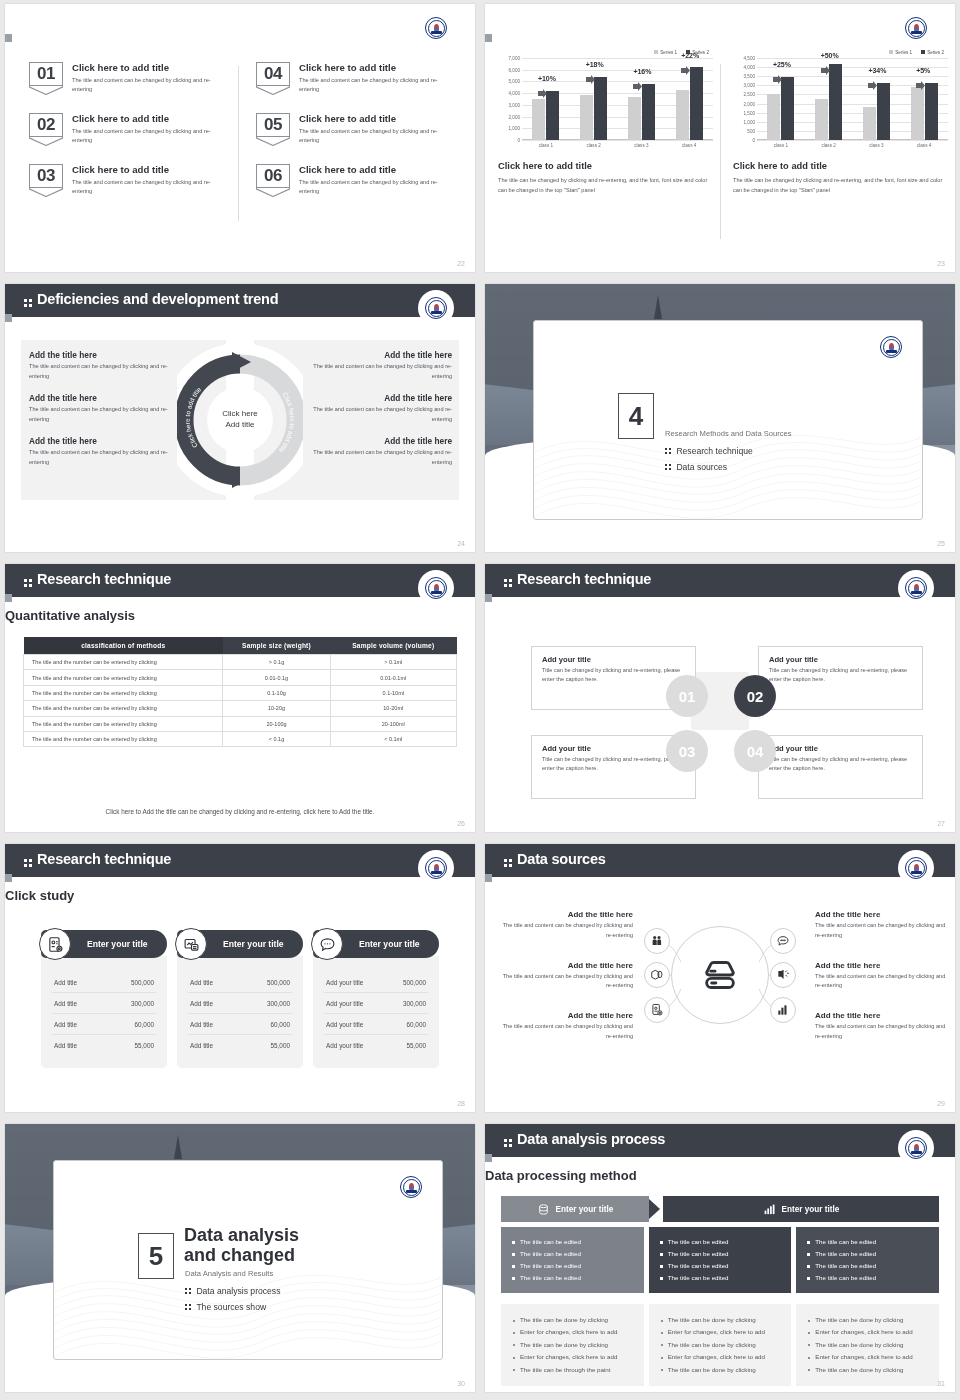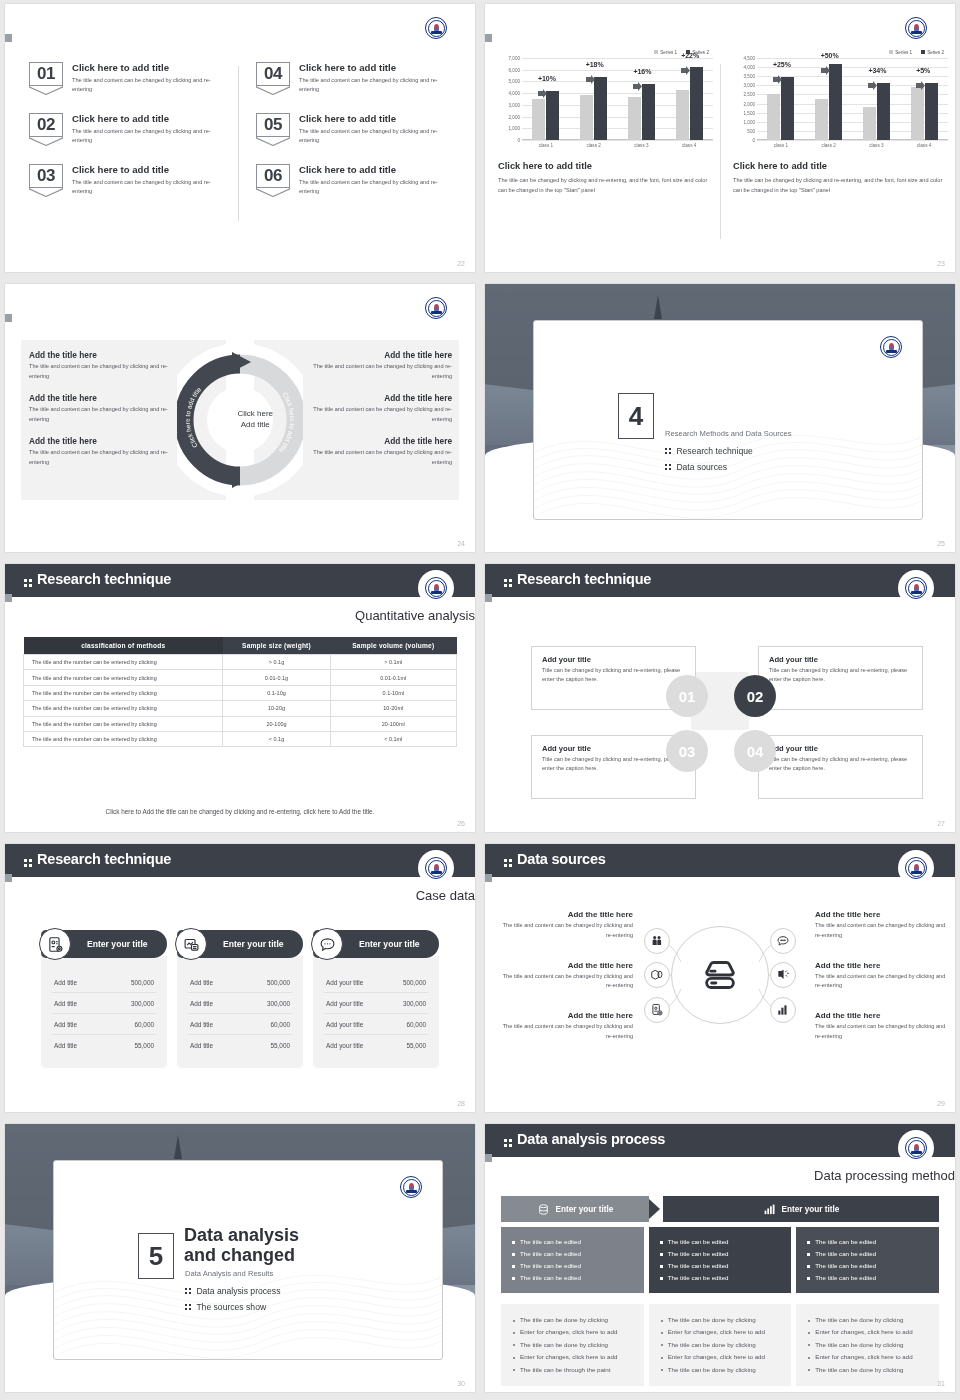--- a/index.html
+++ b/index.html
@@ -74,21 +74,21 @@
   .panel.l { left:16px; } .panel.r { left:249px; }
   .cyc-t { font-weight:bold; color:#2f3238; font-size:8.3px; }
   .cyc-d { font-size:5.6px; color:#55585e; line-height:1.7; margin-top:2px; }
   .cyc-col { position:absolute; top:66px; width:150px; }
   .cyc-col.left { left:24px; text-align:left; }
   .cyc-col.right { left:297px; text-align:right; }
   .cyc-col > div + div { margin-top:12px; }
   .cycle { position:absolute; left:172px; top:58px; width:126px; height:156px; }
   .cyc-center { position:absolute; left:50%; top:50%; transform:translate(-50%,-50%);
                 width:66px; height:66px; border-radius:50%; background:#fff; display:flex;
-                align-items:center; justify-content:flex-end; text-align:center; font-size:8px; color:#34383e; line-height:1.35; }
+                align-items:center; justify-content:center; text-align:center; font-size:8px; color:#34383e; line-height:1.35; }
 
   
   .sec { position:absolute; inset:0; background:linear-gradient(160deg,#7e8894 0%,#5d6775 45%,#aab4c0 100%); }
   .sec-sky { position:absolute; left:0; top:0; right:0; height:60%;
              background:linear-gradient(#9aa7b6,#6a7483); }
   .sec-dark { position:absolute; left:0; top:0; right:0; height:48%; background:#565e69; opacity:.85;
               clip-path:polygon(0 0,100% 0,100% 78%,50% 100%,0 78%); }
   .spire { position:absolute; left:36%; top:4%; width:0; height:0;
            border-left:4px solid transparent; border-right:4px solid transparent; border-bottom:24px solid #3e444d; }
   .sec-white { position:absolute; left:0; bottom:0; right:0; height:44%; background:#fff;
@@ -101,21 +101,21 @@
   .sec-title { position:absolute; left:130px; top:64px; font-size:18px; font-weight:bold; color:#2f3238; line-height:1.12; }
   .sec-sub { position:absolute; left:131px; top:108px; font-size:7.6px; color:#6c7077; }
   .sec-bul { position:absolute; left:131px; top:125px; font-size:8.6px; color:#34383e; }
   .sec-bul div { display:flex; align-items:center; gap:5px; margin-bottom:6px; }
   .bdots { display:inline-flex; gap:1.6px; }
   .bdots span { display:flex; flex-direction:column; gap:1.6px; }
   .bdots b { display:block; width:2.4px; height:2.4px; background:#34383e; }
   .sec-logo { position:absolute; right:16px; top:11px; }
 
   
-  .sub-title { position:absolute; left:0; right:0; top:44px; text-align:right; font-size:13px; font-weight:normal; color:#2f3238; }
+  .sub-title { position:absolute; left:0; right:0; top:44px; text-align:left; font-size:13px; font-weight:bold; color:#2f3238; }
   table.qt { position:absolute; left:18px; top:73px; width:434px; border-collapse:collapse; }
   table.qt th { background:#3c4048; color:#fff; font-size:6.6px; font-weight:bold; padding:5px 2px; letter-spacing:.2px; }
   table.qt th:first-child { background:#33363d; }
   table.qt td { border:1px solid #ddd; font-size:5.5px; color:#4a4d53; text-align:center; padding:4.2px 2px; }
   table.qt td:first-child { text-align:left; padding-left:8px; }
   .tbl-note { position:absolute; left:0; right:0; top:244px; text-align:center; font-size:6.4px; color:#4a4d53; }
 
   
   .qbox { position:absolute; width:165px; height:64px; border:1px solid #d3d3d3; background:#fff; padding:8px 10px; }
   .qb-t { font-size:7.6px; font-weight:bold; color:#2f3238; margin-bottom:2px; }
@@ -415,20 +415,34 @@
           </div>
         <div class="cap-t">Click here to add title</div>
         <div class="cap-d">The title can be changed by clicking and re-entering, and the font, font size and color can be changed in the top "Start" panel</div>
       </div>
       <div class="pg">23</div>
     </div>
   </div>
 
   <div class="slide">
     <div class="canvas">
+      <div class="hdr">
+        <div class="hdr-title">
+          <span class="dots2">
+              <span>
+                <b></b>
+                <b></b>
+              </span>
+              <span>
+                <b></b>
+                <b></b>
+              </span>
+            </span><span>Deficiencies and development trend</span>
+        </div>
+      </div>
       <div class="hdr-strip"></div>
       <div class="logo">
         <div class="ring">
             <div class="ring2">
               <div class="flame"></div>
               <div class="base"></div>
             </div>
           </div>
       </div>
 
@@ -704,21 +718,21 @@
       </div>
       <div class="hdr-strip"></div>
       <div class="logo">
         <div class="ring">
             <div class="ring2">
               <div class="flame"></div>
               <div class="base"></div>
             </div>
           </div>
       </div>
-      <div class="sub-title">Case data</div>
+      <div class="sub-title">Click study</div>
 
       <div class="ccard" style="left:36px;">
         <div class="chead">
           <div class="cico">
             <svg width="17" height="17" viewBox="0 0 24 24" fill="none" stroke="#2f3238" stroke-width="1.6">
               <rect x="4" y="2.5" width="13" height="19" rx="1.5"></rect>
                 <circle cx="9" cy="9" r="2"></circle>
               <line x1="13" y1="8" x2="15" y2="8"></line>
                 <line x1="13" y1="11" x2="15" y2="11"></line>
               <line x1="6.5" y1="15" x2="11" y2="15"></line>

